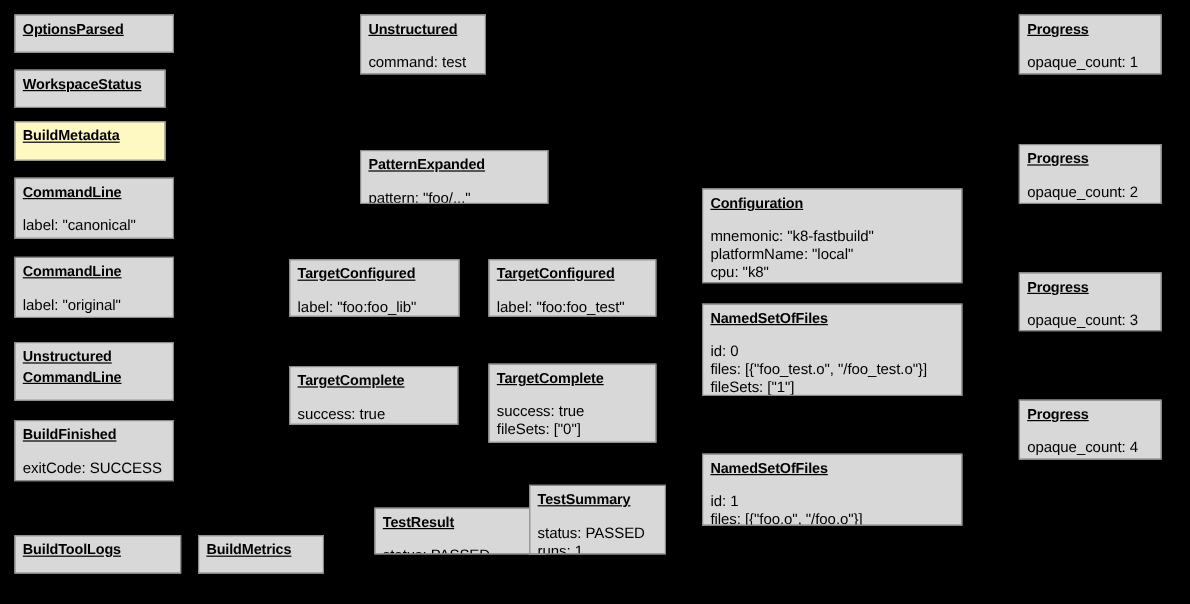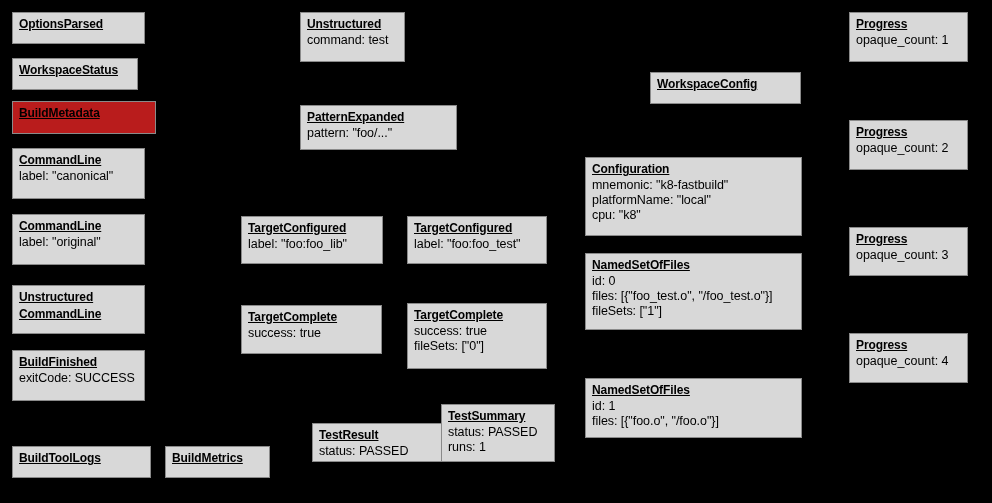--- a/index.html
+++ b/index.html
@@ -30,42 +30,42 @@
     color: #000000;
     text-decoration: underline;
     line-height: 17px;
     white-space: nowrap;
     letter-spacing: -0.1px;
   }
   .node-title.wrap {
     white-space: normal;
   }
   .node-fields {
-    margin-top: 0px;
+    margin-top: 12px;
   }
   .field {
     font-size: 12.5px;
     font-weight: normal;
     color: #000000;
     line-height: 15px;
     white-space: nowrap;
     letter-spacing: -0.05px;
   }
 </style>
 </head>
 <body>
 
 <div id="canvas" style="width: 992px; height: 503px; background: rgb(0, 0, 0);">
     <div class="node" style="left: 12px; top: 12px; width: 133px; height: 32px; background: rgb(216, 216, 216); border-color: rgb(138, 138, 138);">
       <div class="node-title">OptionsParsed</div>
     </div>
     <div class="node" style="left: 12px; top: 58px; width: 126px; height: 32px; background: rgb(216, 216, 216); border-color: rgb(138, 138, 138);">
       <div class="node-title">WorkspaceStatus</div>
     </div>
-    <div class="node" style="left: 12px; top: 101px; width: 144px; height: 33px; background: #b91c1c; border-color: rgb(138, 138, 138);">
+    <div class="node" style="left: 12px; top: 101px; width: 126px; height: 33px; background: #fef9c3; border-color: rgb(138, 138, 138);">
       <div class="node-title">BuildMetadata</div>
     </div>
     <div class="node" style="left: 12px; top: 148px; width: 133px; height: 51px; background: rgb(216, 216, 216); border-color: rgb(138, 138, 138);">
       <div class="node-title">CommandLine</div>
       <div class="node-fields">
         <div class="field">label: "canonical"</div>
       </div>
     </div>
     <div class="node" style="left: 12px; top: 214px; width: 133px; height: 51px; background: rgb(216, 216, 216); border-color: rgb(138, 138, 138);">
       <div class="node-title">CommandLine</div>
@@ -87,21 +87,21 @@
     </div>
     <div class="node" style="left: 165px; top: 446px; width: 105px; height: 32px; background: rgb(216, 216, 216); border-color: rgb(138, 138, 138);">
       <div class="node-title">BuildMetrics</div>
     </div>
     <div class="node" style="left: 300px; top: 12px; width: 105px; height: 50px; background: rgb(216, 216, 216); border-color: rgb(138, 138, 138);">
       <div class="node-title">Unstructured</div>
       <div class="node-fields">
         <div class="field">command: test</div>
       </div>
     </div>
-    <div class="node" style="left: 300px; top: 105px; width: 157px; height: 45px; background: rgb(216, 216, 216); border-color: rgb(138, 138, 138);">
+    <div class="node" style="left: 300px; top: 125px; width: 157px; height: 45px; background: rgb(216, 216, 216); border-color: rgb(138, 138, 138);">
       <div class="node-title">PatternExpanded</div>
       <div class="node-fields">
         <div class="field">pattern: "foo/..."</div>
       </div>
     </div>
     <div class="node" style="left: 241px; top: 216px; width: 142px; height: 48px; background: rgb(216, 216, 216); border-color: rgb(138, 138, 138);">
       <div class="node-title">TargetConfigured</div>
       <div class="node-fields">
         <div class="field">label: "foo:foo_lib"</div>
       </div>
@@ -130,23 +130,20 @@
       <div class="node-fields">
         <div class="field">status: PASSED</div>
       </div>
     </div>
     <div class="node" style="left: 441px; top: 404px; width: 114px; height: 58px; background: rgb(216, 216, 216); border-color: rgb(138, 138, 138);">
       <div class="node-title">TestSummary</div>
       <div class="node-fields">
         <div class="field">status: PASSED</div>
         <div class="field">runs: 1</div>
       </div>
-    </div>
-    <div class="node" style="left: 650px; top: 72px; width: 151px; height: 32px; background: rgb(216, 216, 216); border-color: rgb(138, 138, 138);">
-      <div class="node-title">WorkspaceConfig</div>
     </div>
     <div class="node" style="left: 585px; top: 157px; width: 217px; height: 79px; background: rgb(216, 216, 216); border-color: rgb(138, 138, 138);">
       <div class="node-title">Configuration</div>
       <div class="node-fields">
         <div class="field">mnemonic: "k8-fastbuild"</div>
         <div class="field">platformName: "local"</div>
         <div class="field">cpu: "k8"</div>
       </div>
     </div>
     <div class="node" style="left: 585px; top: 253px; width: 217px; height: 77px; background: rgb(216, 216, 216); border-color: rgb(138, 138, 138);">

